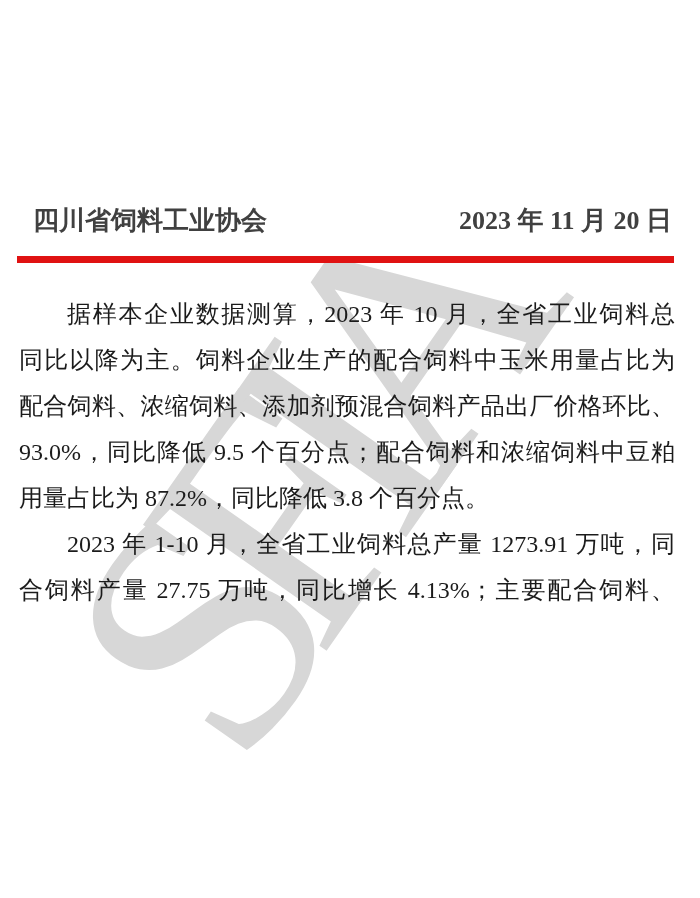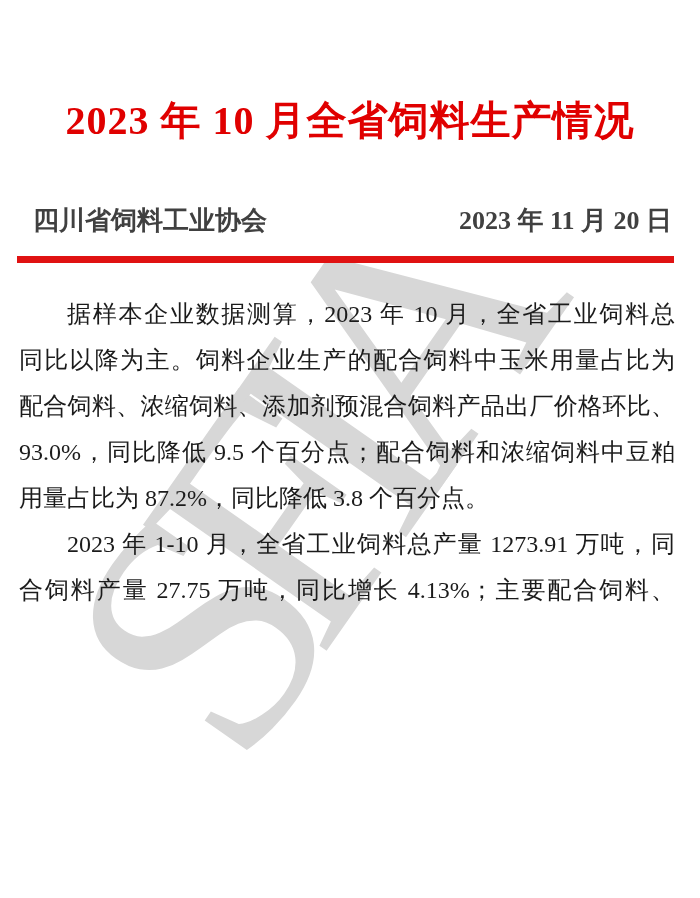--- a/index.html
+++ b/index.html
@@ -80,21 +80,20 @@
   }
   .body .line.indent { text-indent: 2em; }
   .body .line.last { text-align-last: left; }
 </style>
 </head>
 <body>
 
 <div class="page">
   <div class="watermark" style="color: rgb(215, 215, 215);">SFIA</div>
 
-  <h1 class="title" style="color: rgb(224, 0, 0);">2023 年 10 月全省饲料生产情况</h1>
 
   <div class="header-row">
     <span class="org">四川省饲料工业协会</span>
     <span class="date">2023 年 11 月 20 日</span>
   </div>
 
   <div class="rule" style="background: rgb(224, 18, 18);"></div>
 
   <div class="body" id="body-container" style="color: rgb(27, 27, 27);">
       <div class="para">

